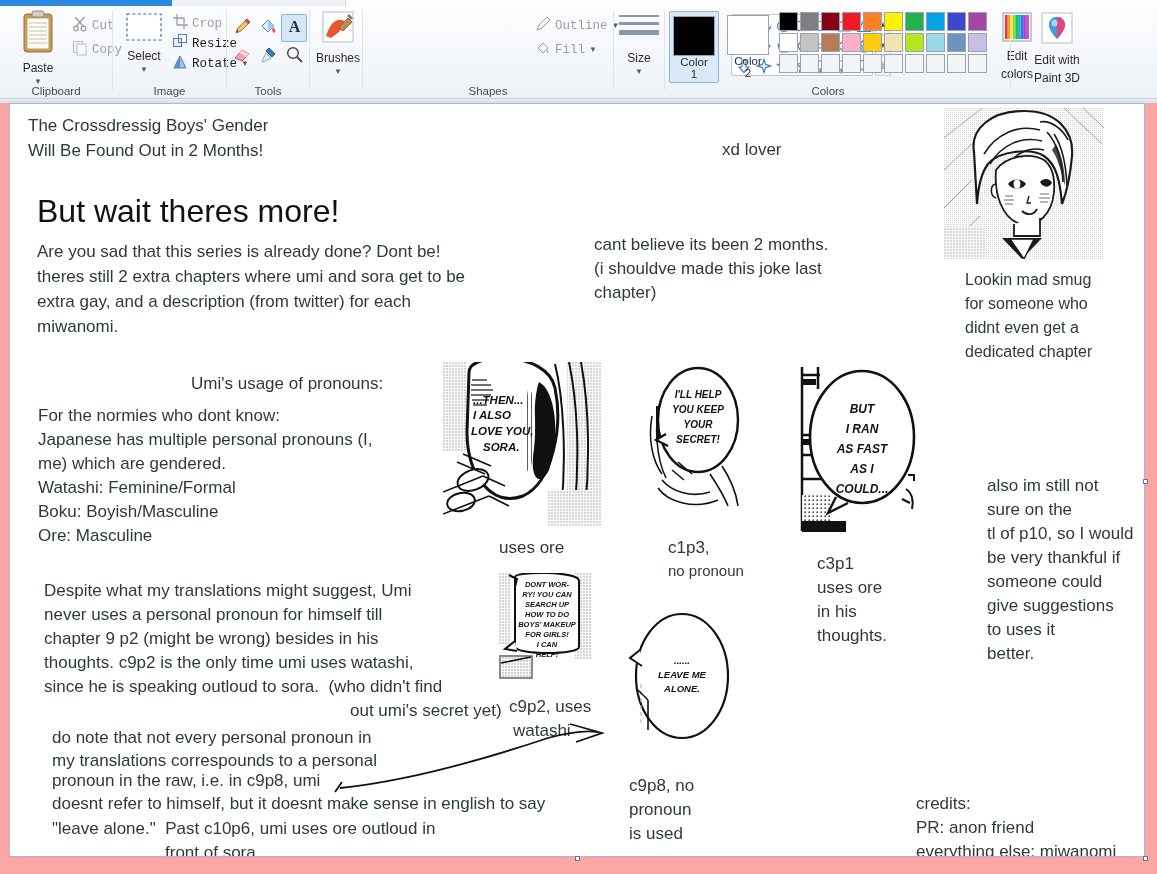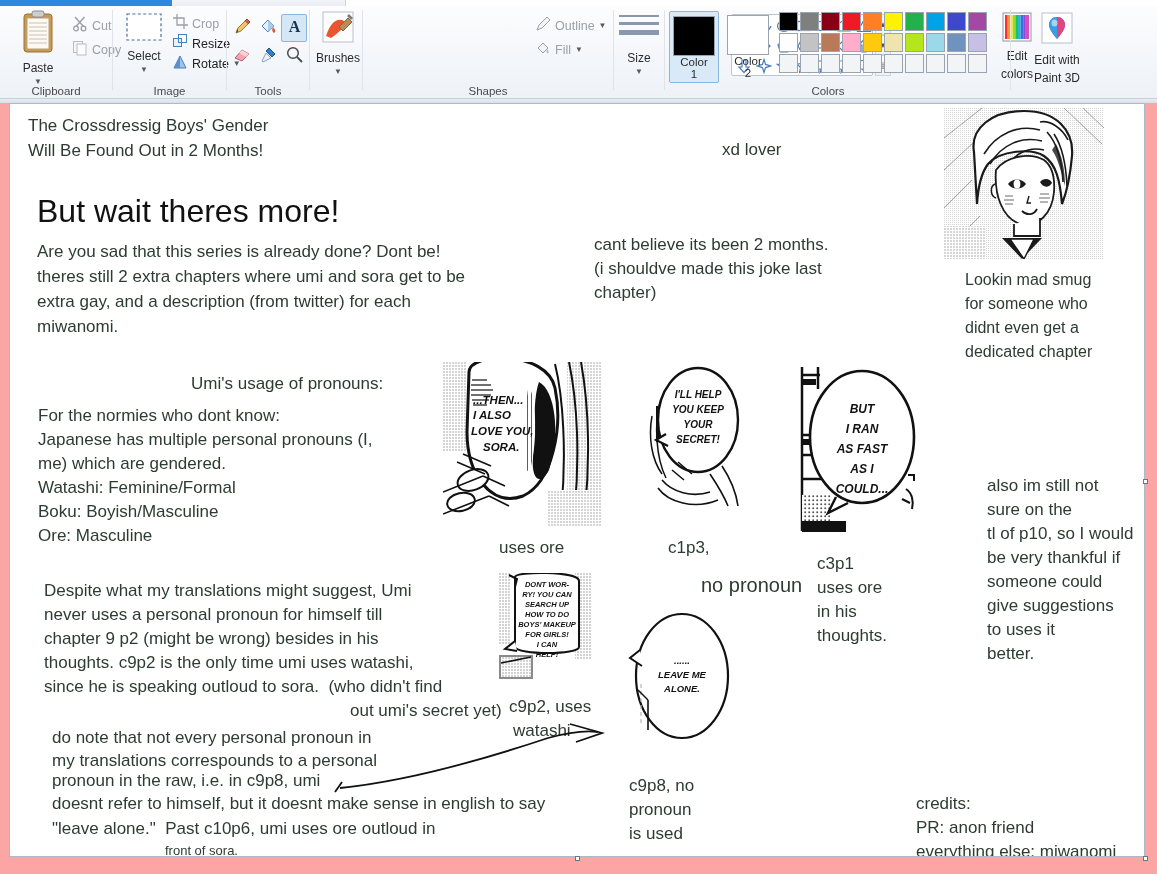--- a/index.html
+++ b/index.html
@@ -51,21 +51,21 @@
     text-align: center; font-size: 11.5px; color: #4a4a4a;
   }
 
   .btn-big {
     position: absolute; text-align: center; cursor: default;
   }
   .btn-big .lbl { font-size: 12px; color: #2b2b2b; line-height: 13px; }
   .icon-box { display:block; margin: 0 auto; }
 
   .mini-row { position: absolute; display: flex; align-items: center; gap: 4px; }
-  .mini-row .txt { font-size: 12.5px; color: #9aa0a6; }
+  .mini-row .txt { font-size: 12.5px; color: #9aa0a6; font-family: Liberation Mono, monospace; }
   .mini-row.enabled .txt { color: #222; }
 
   .caret { font-size: 8px; color: #5a5a5a; line-height: 8px; }
 
   
   .tools-grid { position: absolute; display: grid; grid-template-columns: repeat(3, 26px); grid-template-rows: 28px 28px; }
   .tool-cell { width: 26px; height: 28px; display: flex; align-items: center; justify-content: center; }
   .tool-cell.sel { border: 1px solid #8ab6de; background: #d5e6f6; border-radius: 2px; }
 
   
@@ -720,21 +720,21 @@
             <path d="M14,118 C24,130 44,136 62,130"></path>
             <path d="M10,126 C20,140 46,148 70,138"></path>
             <path d="M62,112 C70,124 76,134 80,144"></path>
             <path d="M74,104 C82,116 88,130 90,144"></path>
             <path d="M24,108 L36,118"></path>
               <path d="M30,100 L44,112"></path>
           </g>
         </svg>
       </div>
       <div class="t" style="left:658px;top:434px;font-size:17px;">c1p3,</div>
-      <div class="t" style="left:658px;top:470px;font-size:20px;margin-left:33px;">no pronoun</div>
+      <div class="t" style="left:658px;top:458px;font-size:15px;">no pronoun</div>
 
       <div class="panel" style="left:786px;top:259px;width:126px;height:169px;">
         <svg width="126" height="169" viewBox="0 0 126 169">
           <defs>
             <pattern id="dots3" width="4" height="4" patternUnits="userSpaceOnUse">
               <rect width="4" height="4" fill="#fff"></rect>
                 <circle cx="1.2" cy="1.2" r="1" fill="#555"></circle>
             </pattern>
           </defs>
           <rect width="126" height="169" fill="#ffffff"></rect>
@@ -849,21 +849,21 @@
         <path d="M10,68 C70,62 140,44 218,18 C240,12 254,10 268,12" fill="none" stroke="#111" stroke-width="1.8"></path>
         <path d="M240,4 L272,13 L246,22" fill="none" stroke="#111" stroke-width="1.8"></path>
         <path d="M5,72 L12,62" fill="none" stroke="#111" stroke-width="1.8"></path>
       </svg>
 
       <div class="t" style="left:42px;top:624px;font-size:17px;">do note that not every personal pronoun in</div>
       <div class="t" style="left:42px;top:647px;font-size:17px;">my translations correspounds to a personal</div>
       <div class="t" style="left:42px;top:667px;font-size:17px;">pronoun in the raw, i.e. in c9p8, umi</div>
       <div class="t" style="left:42px;top:690px;font-size:17px;">doesnt refer to himself, but it doesnt make sense in english to say</div>
       <div class="t" style="left:42px;top:715px;font-size:17px;">"leave alone."  Past c10p6, umi uses ore outloud in</div>
-      <div class="t" style="left:155px;top:739px;font-size:13px;">front of sora.</div>
+      <div class="t" style="left:155px;top:739px;font-size:17px;">front of sora.</div>
 
       <div class="t" style="left:906px;top:690px;font-size:17px;">credits:</div>
       <div class="t" style="left:906px;top:714px;font-size:17px;">PR: anon friend</div>
       <div class="t" style="left:906px;top:738px;font-size:17px;">everything else: miwanomi</div>
 
     </div>
 
     <div class="handle" style="left:575px;top:757px;"></div>
     <div class="handle" style="left:1143px;top:757px;"></div>
     <div class="handle" style="left:1143px;top:380px;"></div>

